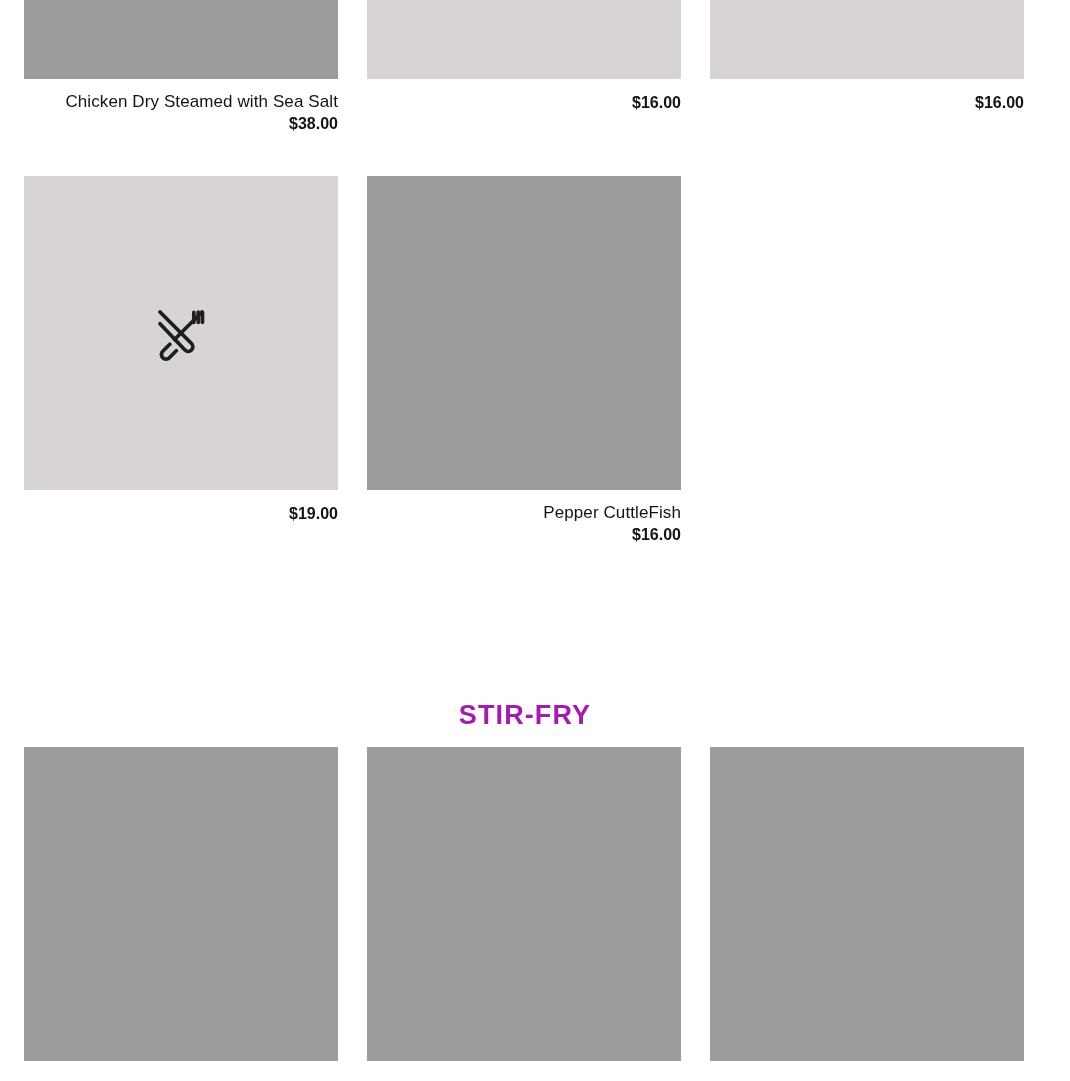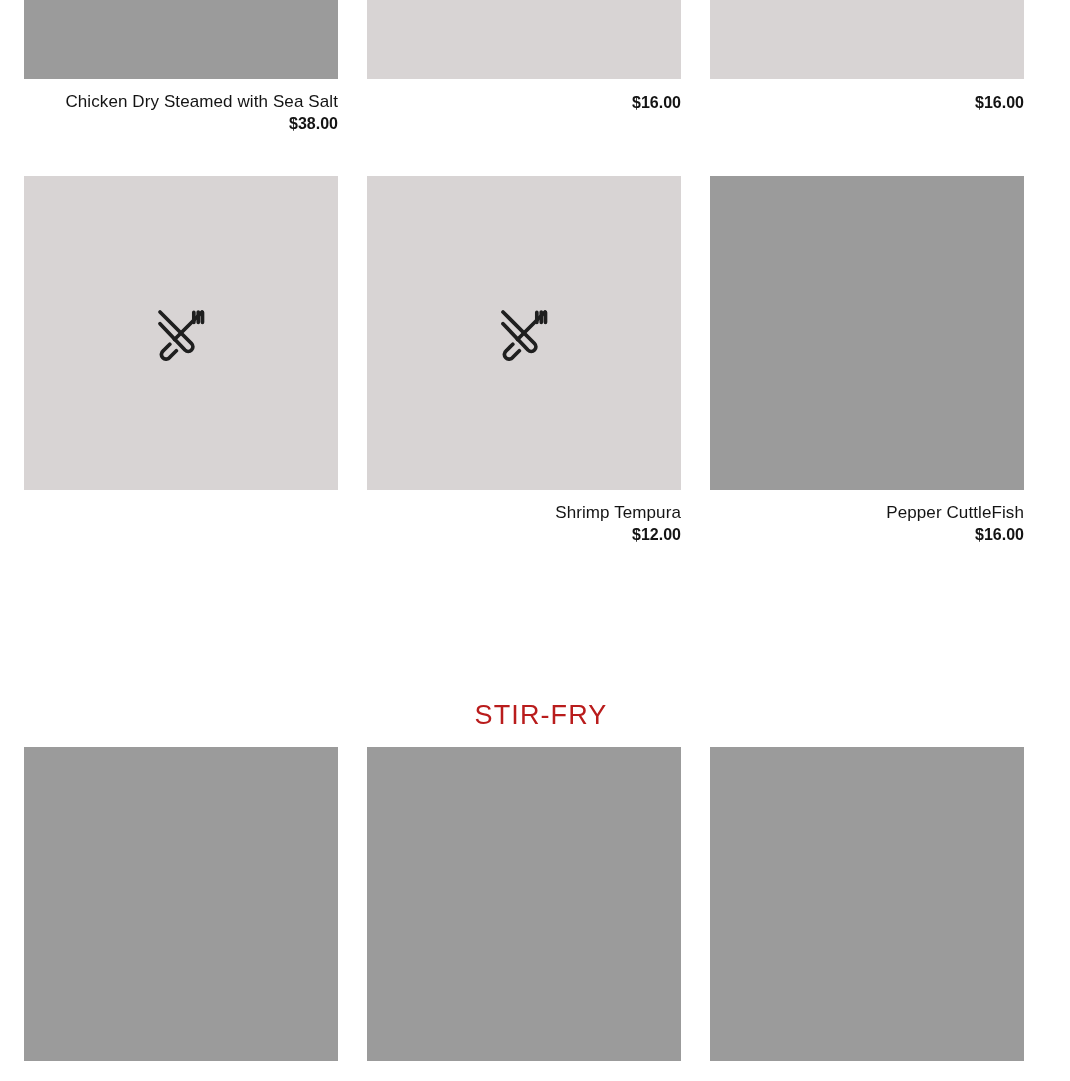--- a/index.html
+++ b/index.html
@@ -89,29 +89,29 @@
     font-weight: 700;
     color: #141414;
   }
 
   
   .grid-seafood .card { margin-bottom: 42px; }
 
   
   .section-heading {
     position: absolute;
-    left: 16px;
+    left: 0;
     top: 699px;
     width: 1050px;
     text-align: center;
     font-size: 27px;
     line-height: 33px;
-    font-weight: 400;
+    font-weight: 700;
     letter-spacing: 1.1px;
-    color: #b91c1c;
+    color: #a21caf;
   }
 </style>
 </head>
 <body>
 
 <div class="page">
 
   <div class="menu-grid grid-seafood">
 
     <div class="card">
@@ -145,39 +145,24 @@
         <span class="placeholder-icon">
           <svg viewBox="0 0 24 24" fill="none" stroke="currentColor" stroke-width="1.6" stroke-linecap="round" stroke-linejoin="round">
             <path d="M3 3l13.5 13.5a2 2 0 0 1 0 2.8 2 2 0 0 1-2.8 0L3 8"></path>
             <path d="M21 3L9.2 14.8"></path>
             <path d="M7.2 16.8L4.4 19.6a2 2 0 1 0 2.8 2.8l2.8-2.8"></path>
             <path d="M17.5 3.2v4.2M19.4 3v4.4M21.2 3.2v4.2"></path>
           </svg>
         </span>
       </div>
       <div class="card-body">
-      </div>
-    </div>
-
-    <div class="card">
-      <div class="card-media tone-light">
-        <span class="placeholder-icon">
-          <svg viewBox="0 0 24 24" fill="none" stroke="currentColor" stroke-width="1.6" stroke-linecap="round" stroke-linejoin="round">
-            <path d="M3 3l13.5 13.5a2 2 0 0 1 0 2.8 2 2 0 0 1-2.8 0L3 8"></path>
-            <path d="M21 3L9.2 14.8"></path>
-            <path d="M7.2 16.8L4.4 19.6a2 2 0 1 0 2.8 2.8l2.8-2.8"></path>
-            <path d="M17.5 3.2v4.2M19.4 3v4.4M21.2 3.2v4.2"></path>
-          </svg>
-        </span>
-      </div>
-      <div class="card-body">
-        <div class="card-title">Shrimp Tempura</div>
-        <div class="card-price">$12.00</div>
-      </div>
-    </div>
+        <div class="card-price">$19.00</div>
+      </div>
+    </div>
+
 
     <div class="card">
       <div class="card-media tone-dark"></div>
       <div class="card-body">
         <div class="card-title">Pepper CuttleFish</div>
         <div class="card-price">$16.00</div>
       </div>
     </div>
 
   </div>

